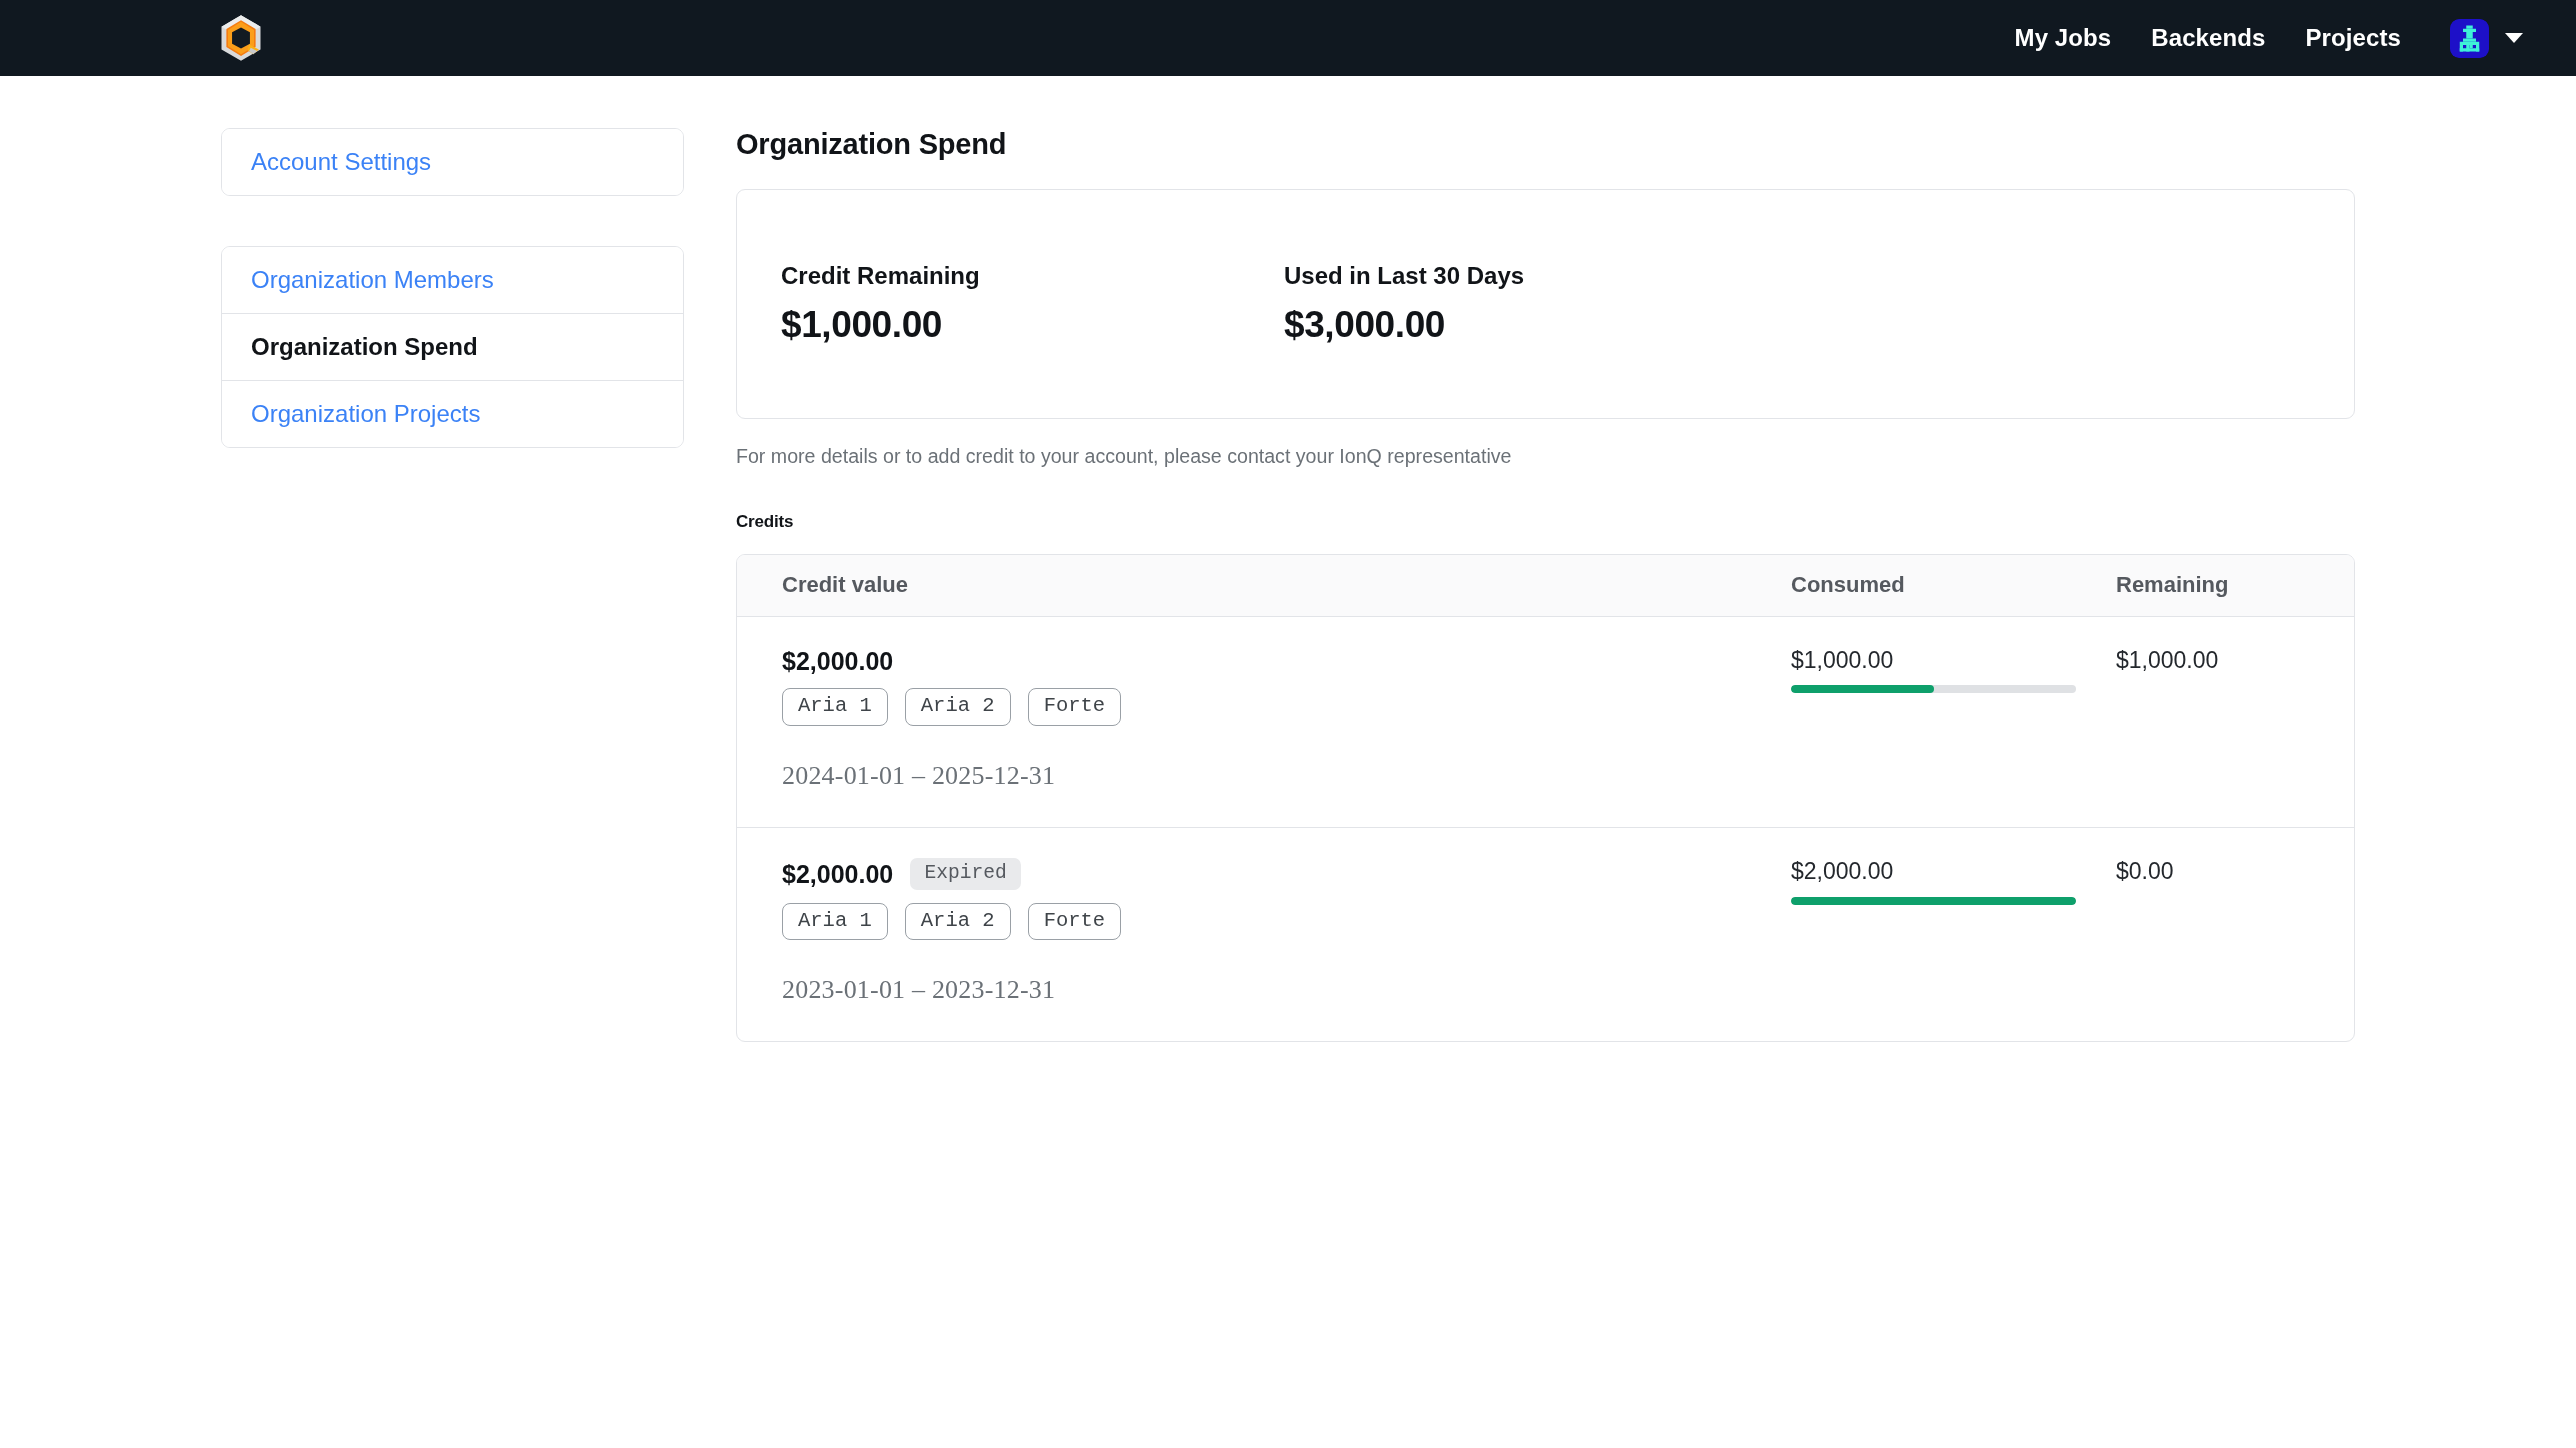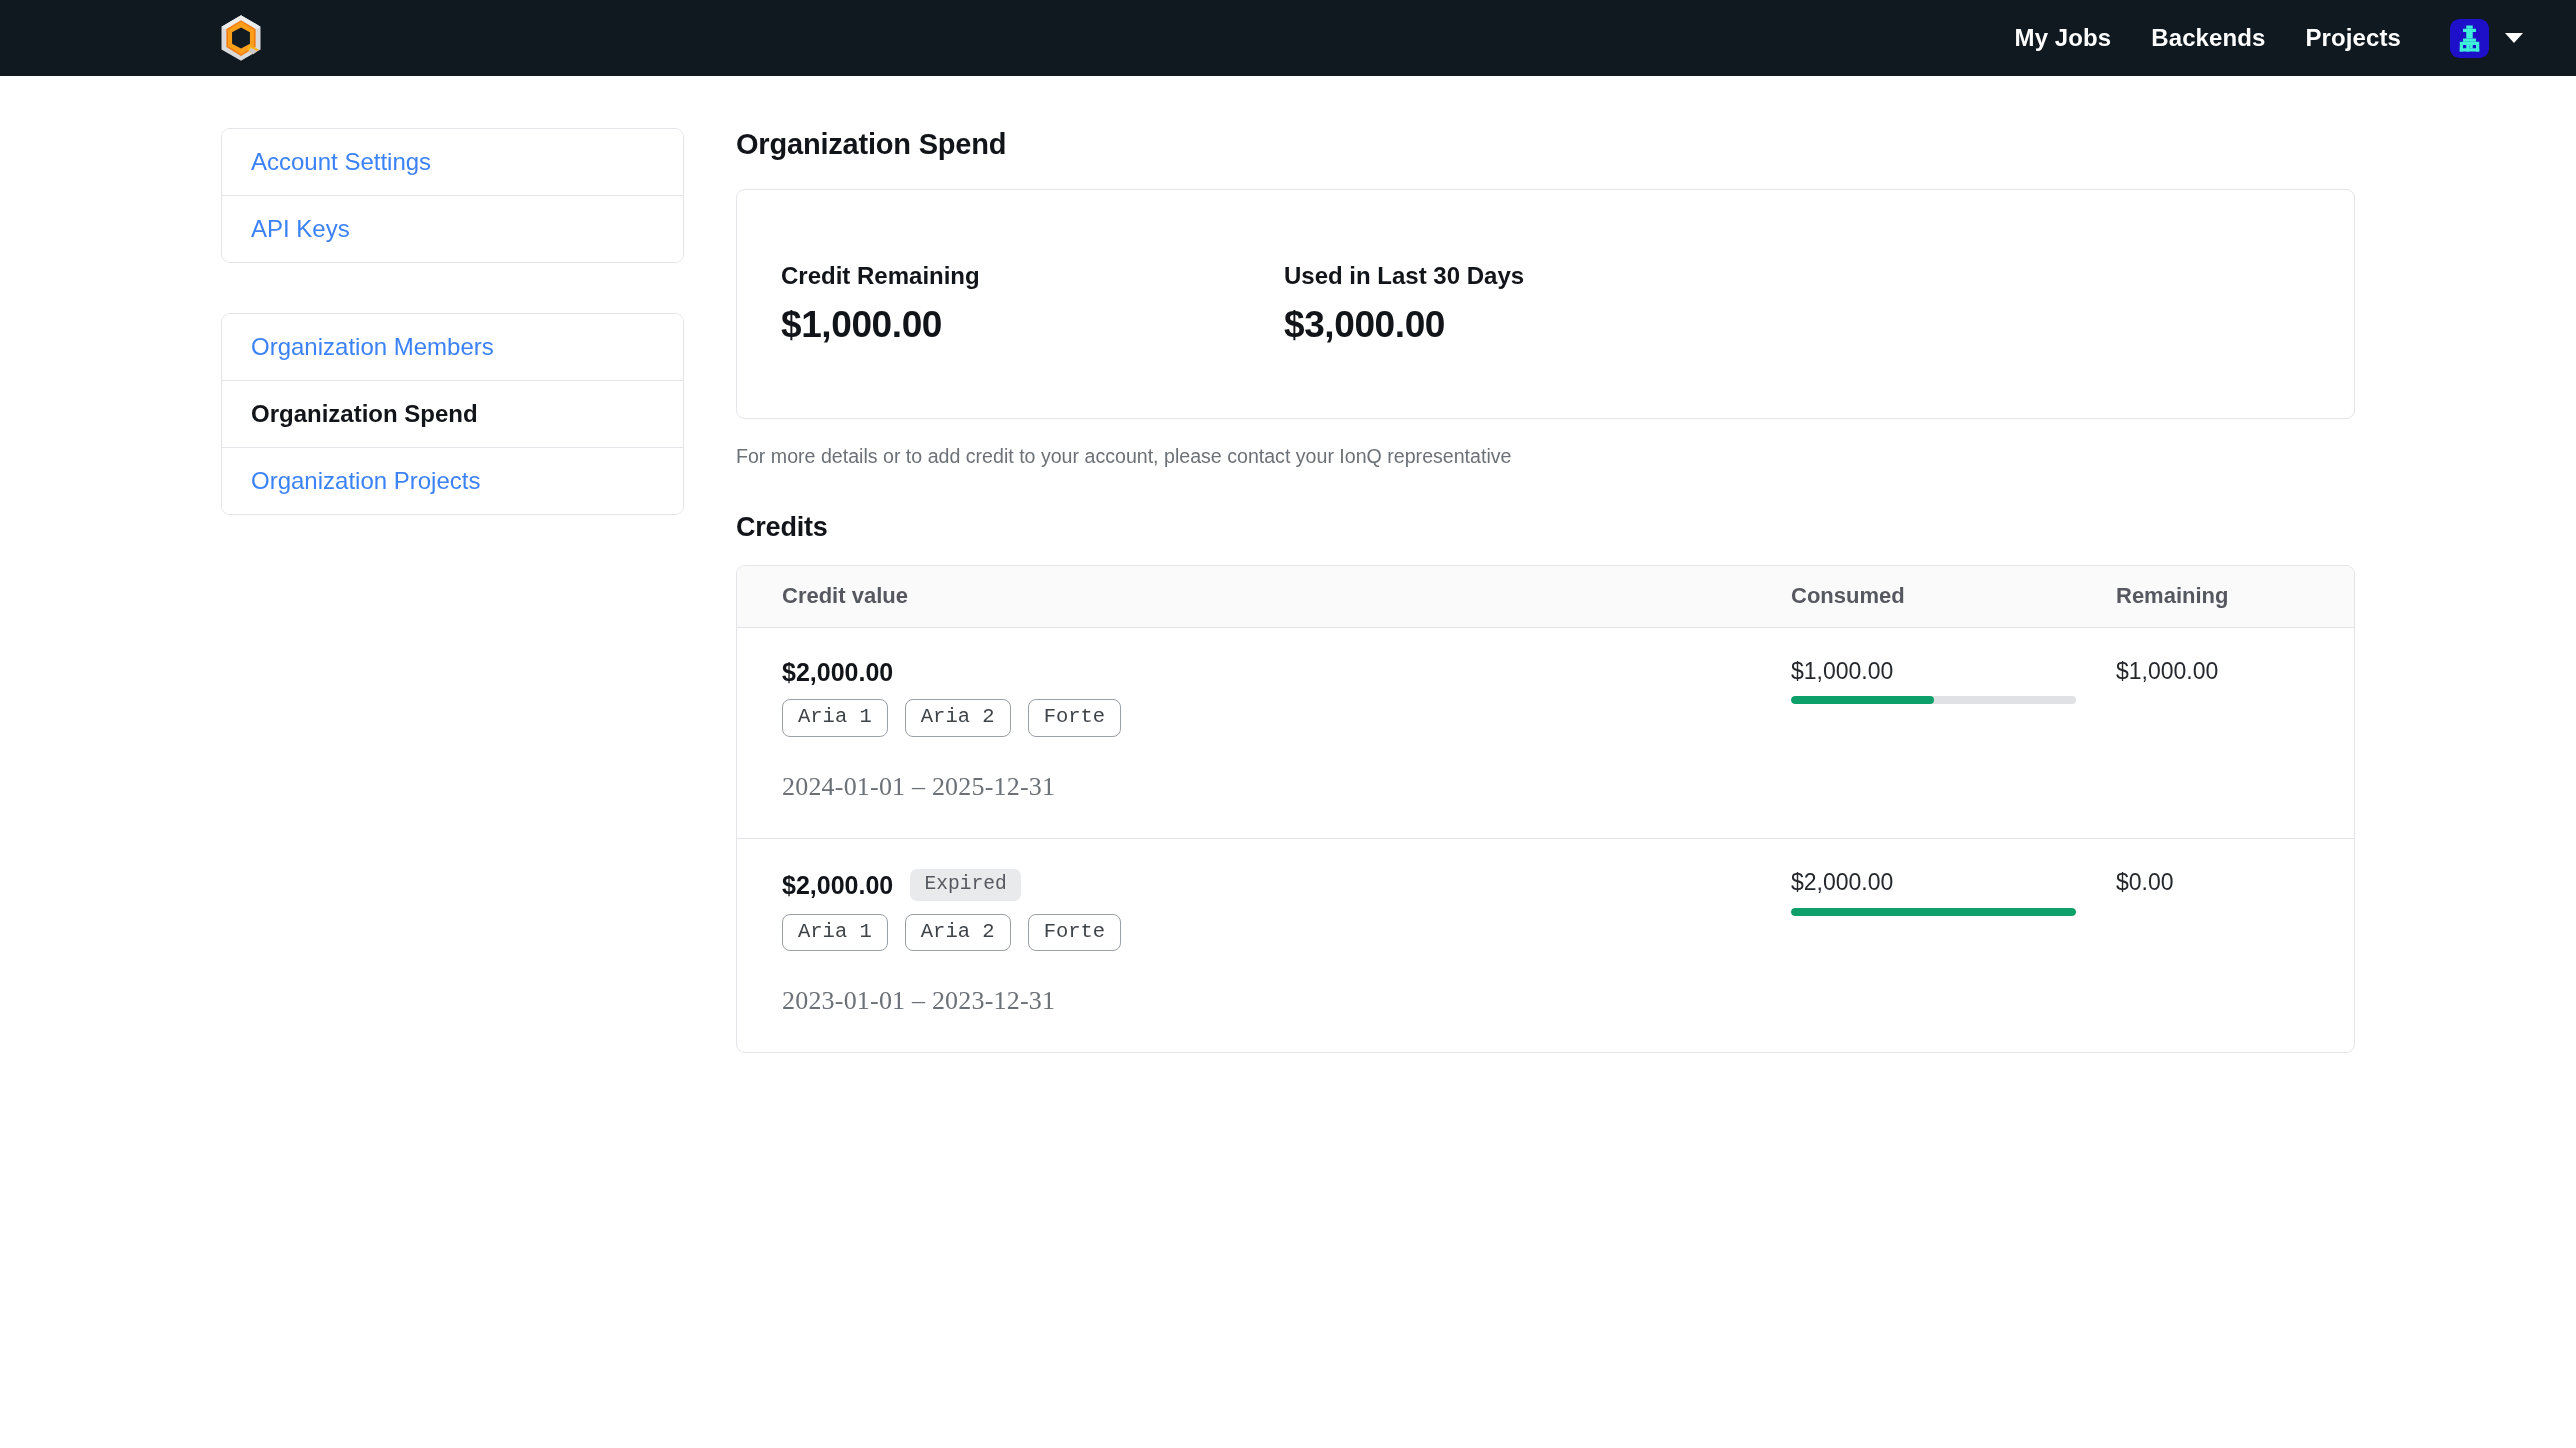--- a/index.html
+++ b/index.html
@@ -128,21 +128,21 @@
   }
 
   .helper-text {
     font-size: 19.6px;
     color: #6b7177;
     margin-top: 24px;
     line-height: 27px;
   }
 
   .section-title {
-    font-size: 27px;
+    font-size: 17px;
     font-weight: 700;
     color: #111418;
     margin-top: 42px;
     margin-bottom: 22px;
     letter-spacing: -0.2px;
   }
 
   
   .table-card {
     border: 0.9px solid #e2e4e8;
@@ -283,21 +283,20 @@
     </div>
   </div>
 </div>
 
 <div class="page">
 
   <div class="sidebar">
 
     <div class="side-card">
       <div class="side-item">Account Settings</div>
-      <div class="side-item">API Keys</div>
     </div>
 
     <div class="side-card">
       <div class="side-item">Organization Members</div>
       <div class="side-item active">Organization Spend</div>
       <div class="side-item">Organization Projects</div>
     </div>
 
   </div>
 

